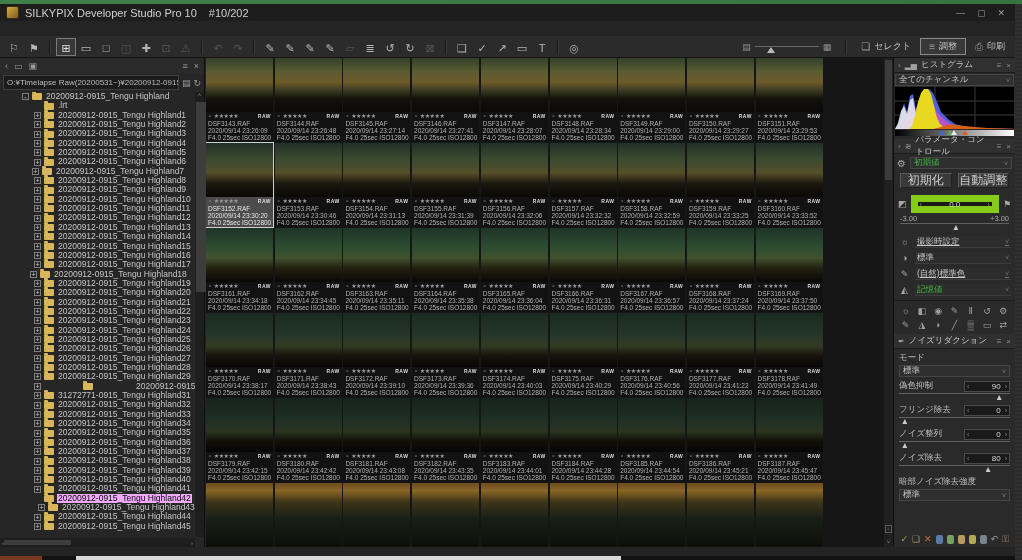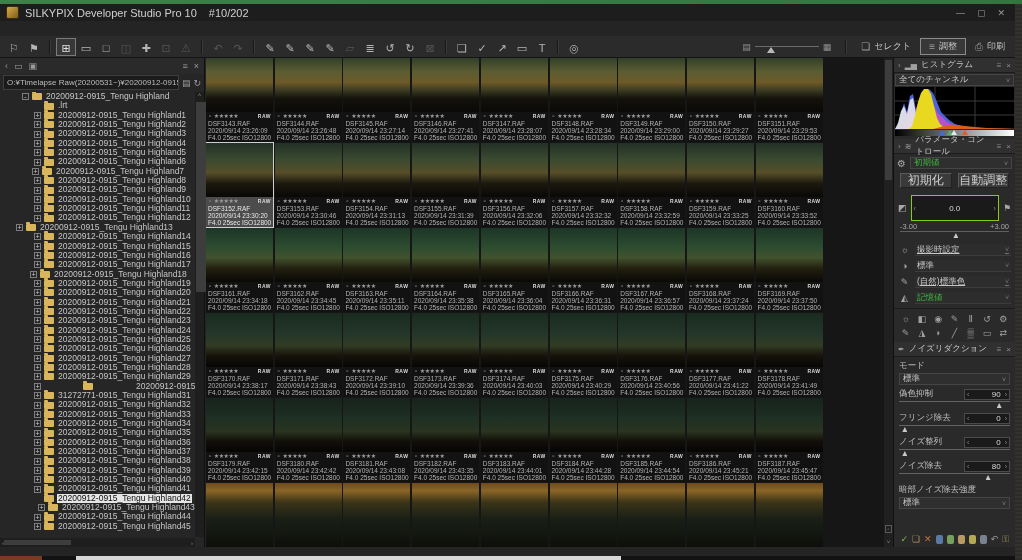--- a/index.html
+++ b/index.html
@@ -33,21 +33,21 @@
   .lp-pathrow{display:flex;align-items:center;gap:3px;padding:1px 3px;}
   .lp-path{flex:1;height:13px;background:#1b1b1b;border:1px solid #3e3e3e;font-size:8px;color:#bcbcbc;display:flex;align-items:center;padding:0 3px;white-space:nowrap;overflow:hidden;}
   .lp-ic{font-size:9px;color:#9a9a9a;flex:none;}
   .tree{position:absolute;top:34px;left:0;right:9px;bottom:10px;overflow:hidden;font-size:8.5px;color:#c6c6c6;}
   .trow{height:9.35px;line-height:9.35px;display:flex;align-items:center;white-space:nowrap;}
   .tbox{width:7px;height:7px;border:1px solid #7d7d7d;background:#242424;color:#cfcfcf;font-size:7px;line-height:5px;text-align:center;margin-right:3px;flex:none;box-sizing:border-box;}
   .tbox.hid{visibility:hidden;}
   .tfold{width:10px;height:7px;background:#d9b55c;border-radius:1px 1px 1px 1px;margin-right:3px;flex:none;position:relative;}
   .tfold::before{content:"";position:absolute;top:-2px;left:0;width:4px;height:2px;background:#d9b55c;border-radius:1px 1px 0 0;}
   .tlabel{padding:0 1px;}
-  .trow.sel .tlabel{background:#e5e5e5;color:#0d0d0d;}
+  .trow.sel .tlabel{background:#f0abfc;color:#0d0d0d;}
   .tree-vscroll{position:absolute;top:34px;right:0;bottom:10px;width:9px;background:#1e1e1e;font-size:6px;color:#8a8a8a;text-align:center;}
   .tree-vscroll .thumb{position:absolute;top:10px;left:1px;right:1px;height:190px;background:#3d3d3d;}
   .tree-hscroll{position:absolute;left:0;right:9px;bottom:0;height:9px;background:#1e1e1e;display:flex;justify-content:space-between;align-items:center;font-size:6px;color:#8a8a8a;padding:0 2px;box-sizing:border-box;}
   .tree-hscroll .thumb{height:5px;background:#3d3d3d;flex:1;margin:0 2px;}
   
   .thumbarea{position:absolute;top:58px;left:206px;width:678px;bottom:13px;background:#161616;overflow:hidden;}
   .thumb{position:absolute;width:67px;height:84px;background:#121212;}
   .thumb.sel{background:#4c4c4c;outline:1px solid #cfcfcf;}
   .thumb.sel .tmeta{color:#e8e8e8;}
   .timg{height:54px;width:100%;}
@@ -78,21 +78,21 @@
   .grad-bar{margin:0 1px;height:6px;background:linear-gradient(90deg,#000,#fff);position:relative;}
   .gmark{position:absolute;top:0;width:0;height:0;border-left:3px solid transparent;border-right:3px solid transparent;}
   .taste-row{display:flex;align-items:center;gap:4px;padding:3px 3px 1px 3px;}
   .taste-row .gear{font-size:10px;color:#a8a8a8;}
   .taste-drop{flex:1;}
   .green-text{color:#3dbb3d;}
   .btn-row{display:flex;gap:6px;padding:3px 6px;}
   .pbtn{flex:1;height:13px;background:#3a3a3a;border:1px solid #5a5a5a;border-bottom-color:#222;border-right-color:#222;color:#cfcfcf;font-size:12px;display:flex;align-items:center;justify-content:center;}
   .exp-row{display:flex;align-items:center;gap:4px;padding:4px 4px 0 4px;}
   .exp-ic{font-size:9px;color:#a8a8a8;}
-  .spin{flex:1;height:26px;background:#1a1a1a;border:1px solid #84cc16;display:flex;align-items:center;font-size:8px;color:#d8d8d8;box-sizing:border-box;}
+  .spin{flex:1;height:18px;background:#1a1a1a;border:7px solid #84cc16;display:flex;align-items:center;font-size:8px;color:#d8d8d8;box-sizing:border-box;}
   .spin .ar{color:#8a8a8a;padding:0 2px;font-size:7px;}
   .spin .val{flex:1;text-align:center;}
   .exp-scale{display:flex;justify-content:space-between;font-size:7.5px;color:#a8a8a8;padding:1px 6px 0 6px;}
   .exp-track{position:relative;height:7px;margin:0 6px;border-top:1px solid #5f5f5f;}
   .pin{position:absolute;top:1px;width:5px;height:5px;background:#c9c9c9;clip-path:polygon(50% 0,0 100%,100% 100%);}
   .prow{display:flex;align-items:center;gap:4px;padding:2px 4px;}
   .picon{width:13px;text-align:center;font-size:9px;color:#a8a8a8;flex:none;}
   .pdrop{flex:1;height:12px;background:#2d2d2d;border-bottom:1px solid #3c3c3c;display:flex;align-items:center;padding:0 2px;box-sizing:border-box;}
   .pdrop .caret{margin-left:auto;color:#707070;font-size:7px;}
   .pdrop.link span{text-decoration:underline;}
@@ -276,21 +276,21 @@
         <div class="trow" style="padding-left: 34px;">
           <span class="tbox">+</span>
           <span class="tfold"></span>
           <span class="tlabel">20200912-0915_Tengu Highland11</span>
         </div>
         <div class="trow" style="padding-left: 34px;">
           <span class="tbox">+</span>
           <span class="tfold"></span>
           <span class="tlabel">20200912-0915_Tengu Highland12</span>
         </div>
-        <div class="trow" style="padding-left: 16px;">
+        <div class="trow" style="padding-left: 34px;">
           <span class="tbox">+</span>
           <span class="tfold"></span>
           <span class="tlabel">20200912-0915_Tengu Highland13</span>
         </div>
         <div class="trow" style="padding-left: 34px;">
           <span class="tbox">+</span>
           <span class="tfold"></span>
           <span class="tlabel">20200912-0915_Tengu Highland14</span>
         </div>
         <div class="trow" style="padding-left: 34px;">

